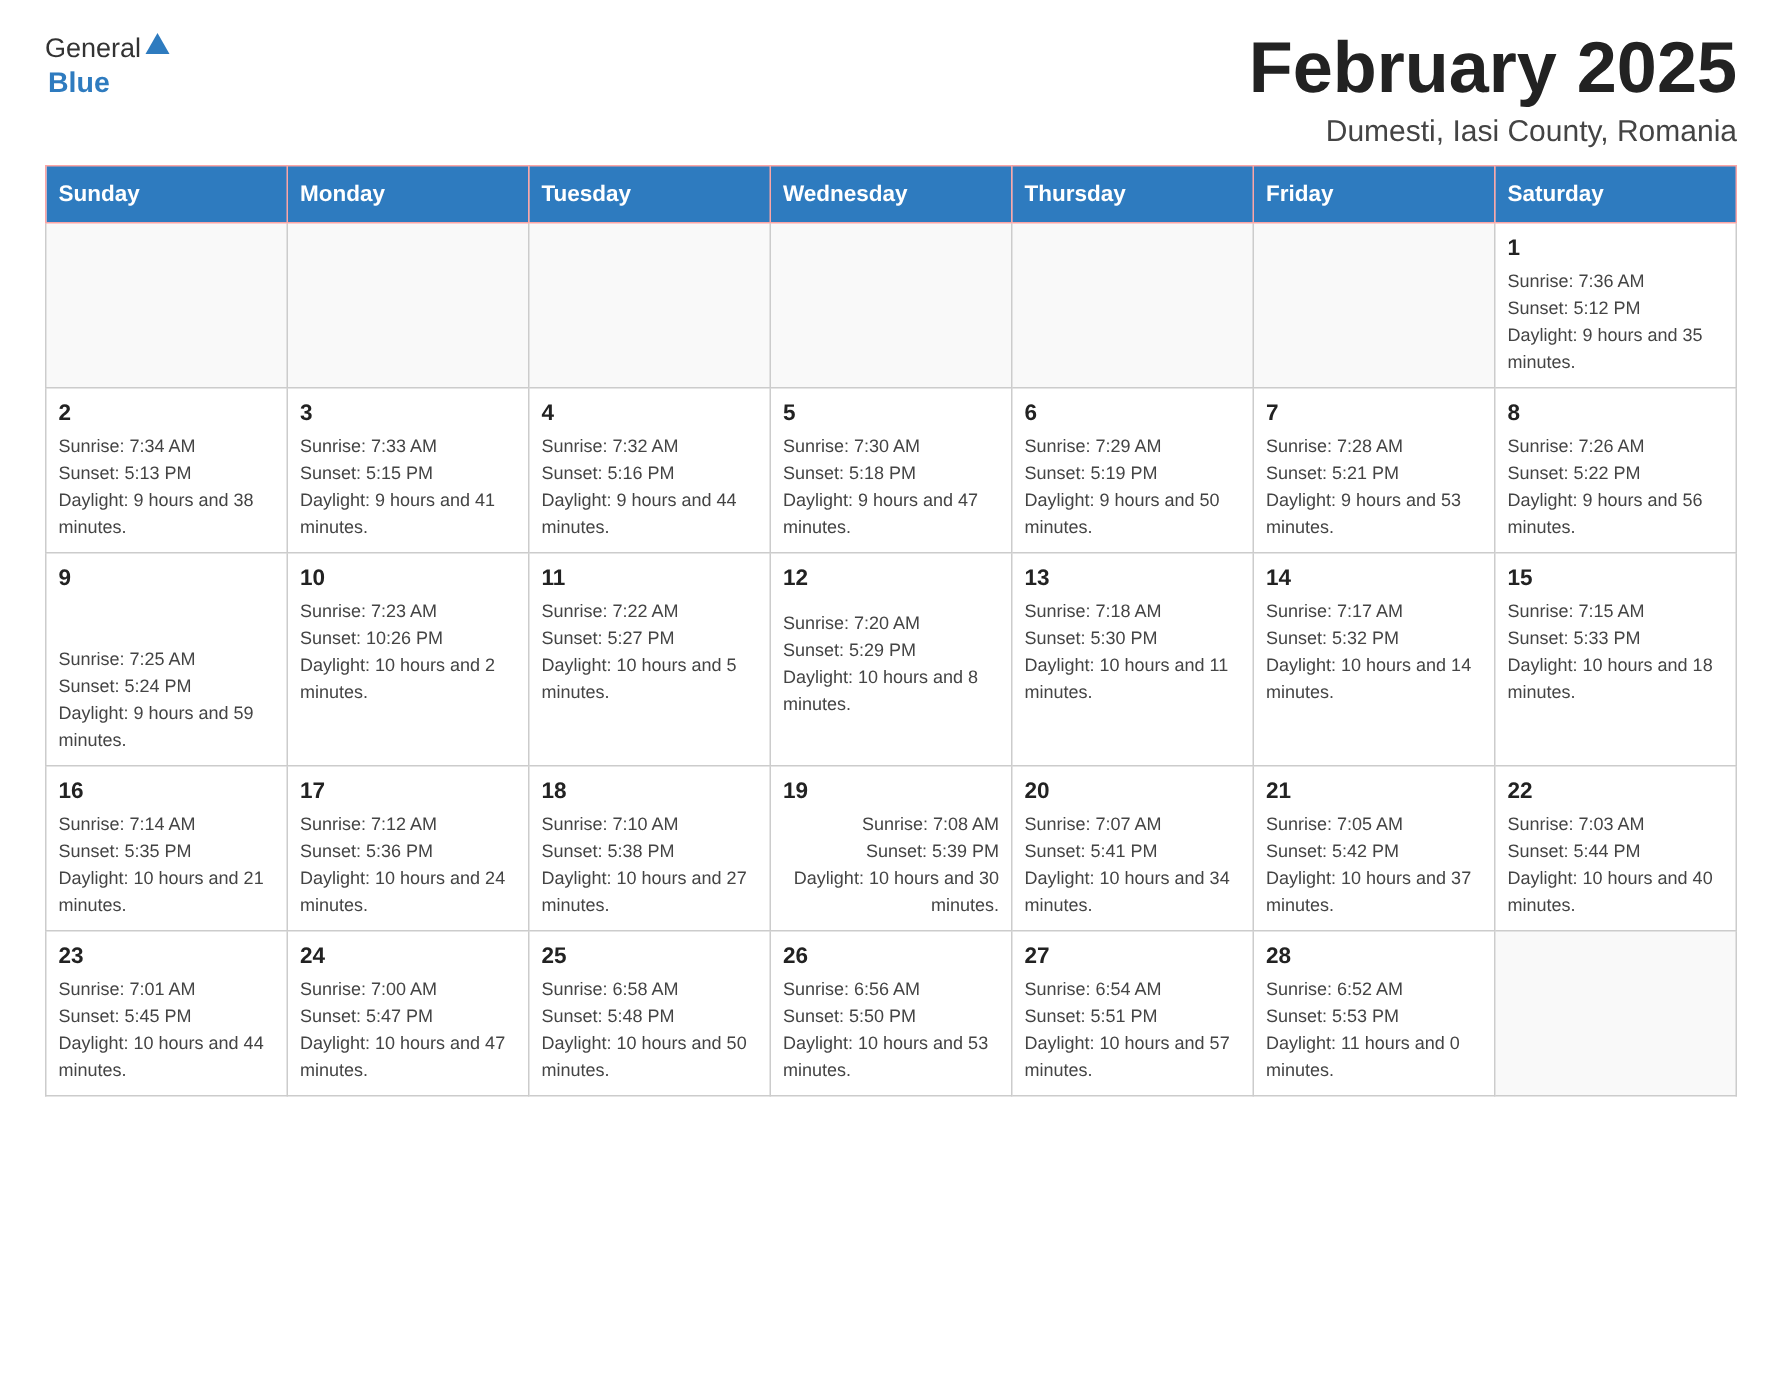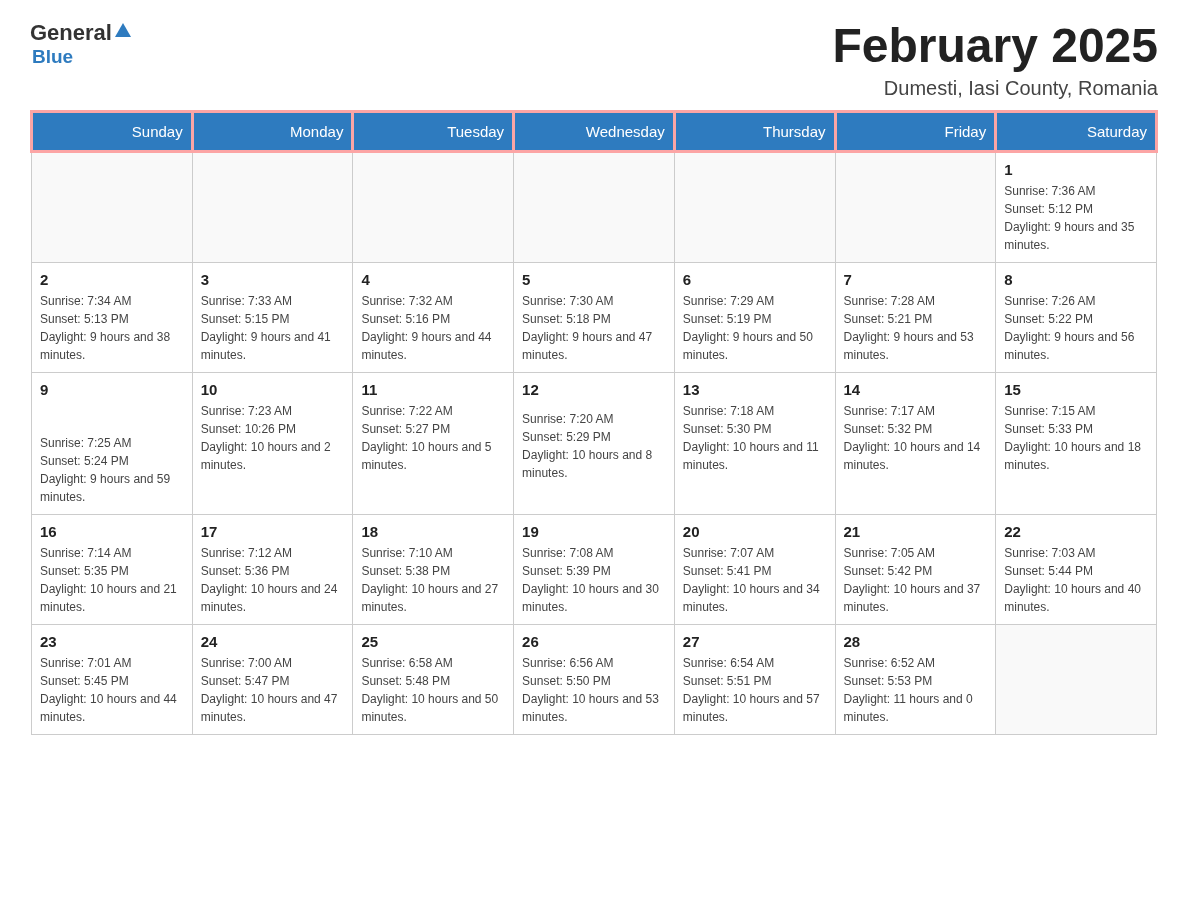--- a/index.html
+++ b/index.html
@@ -10,22 +10,22 @@
       width: 1188px;
       min-height: 918px;
     }
     .header {
       display: flex;
       justify-content: space-between;
       align-items: flex-start;
       margin-bottom: 10px;
     }
     .logo-text-general {
-      font-size: 22px;
-      font-weight: bold;
+      font-size: 18px;
+      font-weight: normal;
       color: #333;
     }
     .logo-text-blue {
       font-size: 19px;
       font-weight: bold;
       color: #2e7bbf;
     }
     .title-section {
       text-align: right;
     }
@@ -42,24 +42,24 @@
     }
     .calendar {
       width: 100%;
       border-collapse: collapse;
       margin-top: 10px;
     }
     .calendar th {
       background-color: #2e7bbf;
       color: #fff;
       font-size: 15px;
-      font-weight: normal;
+      font-weight: bold;
       padding: 10px 8px;
-      text-align: right;
-      border: 3px solid #fca5a5;
+      text-align: left;
+      border: 1px solid #fca5a5;
     }
     .calendar td {
       vertical-align: top;
       padding: 8px;
       border: 1px solid #ccc;
       width: calc(100% / 7);
       min-height: 110px;
       font-size: 12.5px;
       color: #333;
       background: #fff;
@@ -244,21 +244,21 @@
 Daylight: 10 hours and 24 minutes.</div>
         </td>
         <td>
           <span class="day-number">18</span>
           <div class="day-info" style="white-space: pre-line;">Sunrise: 7:10 AM
 Sunset: 5:38 PM
 Daylight: 10 hours and 27 minutes.</div>
         </td>
         <td>
           <span class="day-number">19</span>
-          <div class="day-info" style="white-space: pre-line;">Sunrise: 7:08 AM
+          <div class="day-info" style="white-space: pre-line; text-align: right;">Sunrise: 7:08 AM
 Sunset: 5:39 PM
 Daylight: 10 hours and 30 minutes.</div>
         </td>
         <td>
           <span class="day-number">20</span>
           <div class="day-info" style="white-space: pre-line;">Sunrise: 7:07 AM
 Sunset: 5:41 PM
 Daylight: 10 hours and 34 minutes.</div>
         </td>
         <td>

